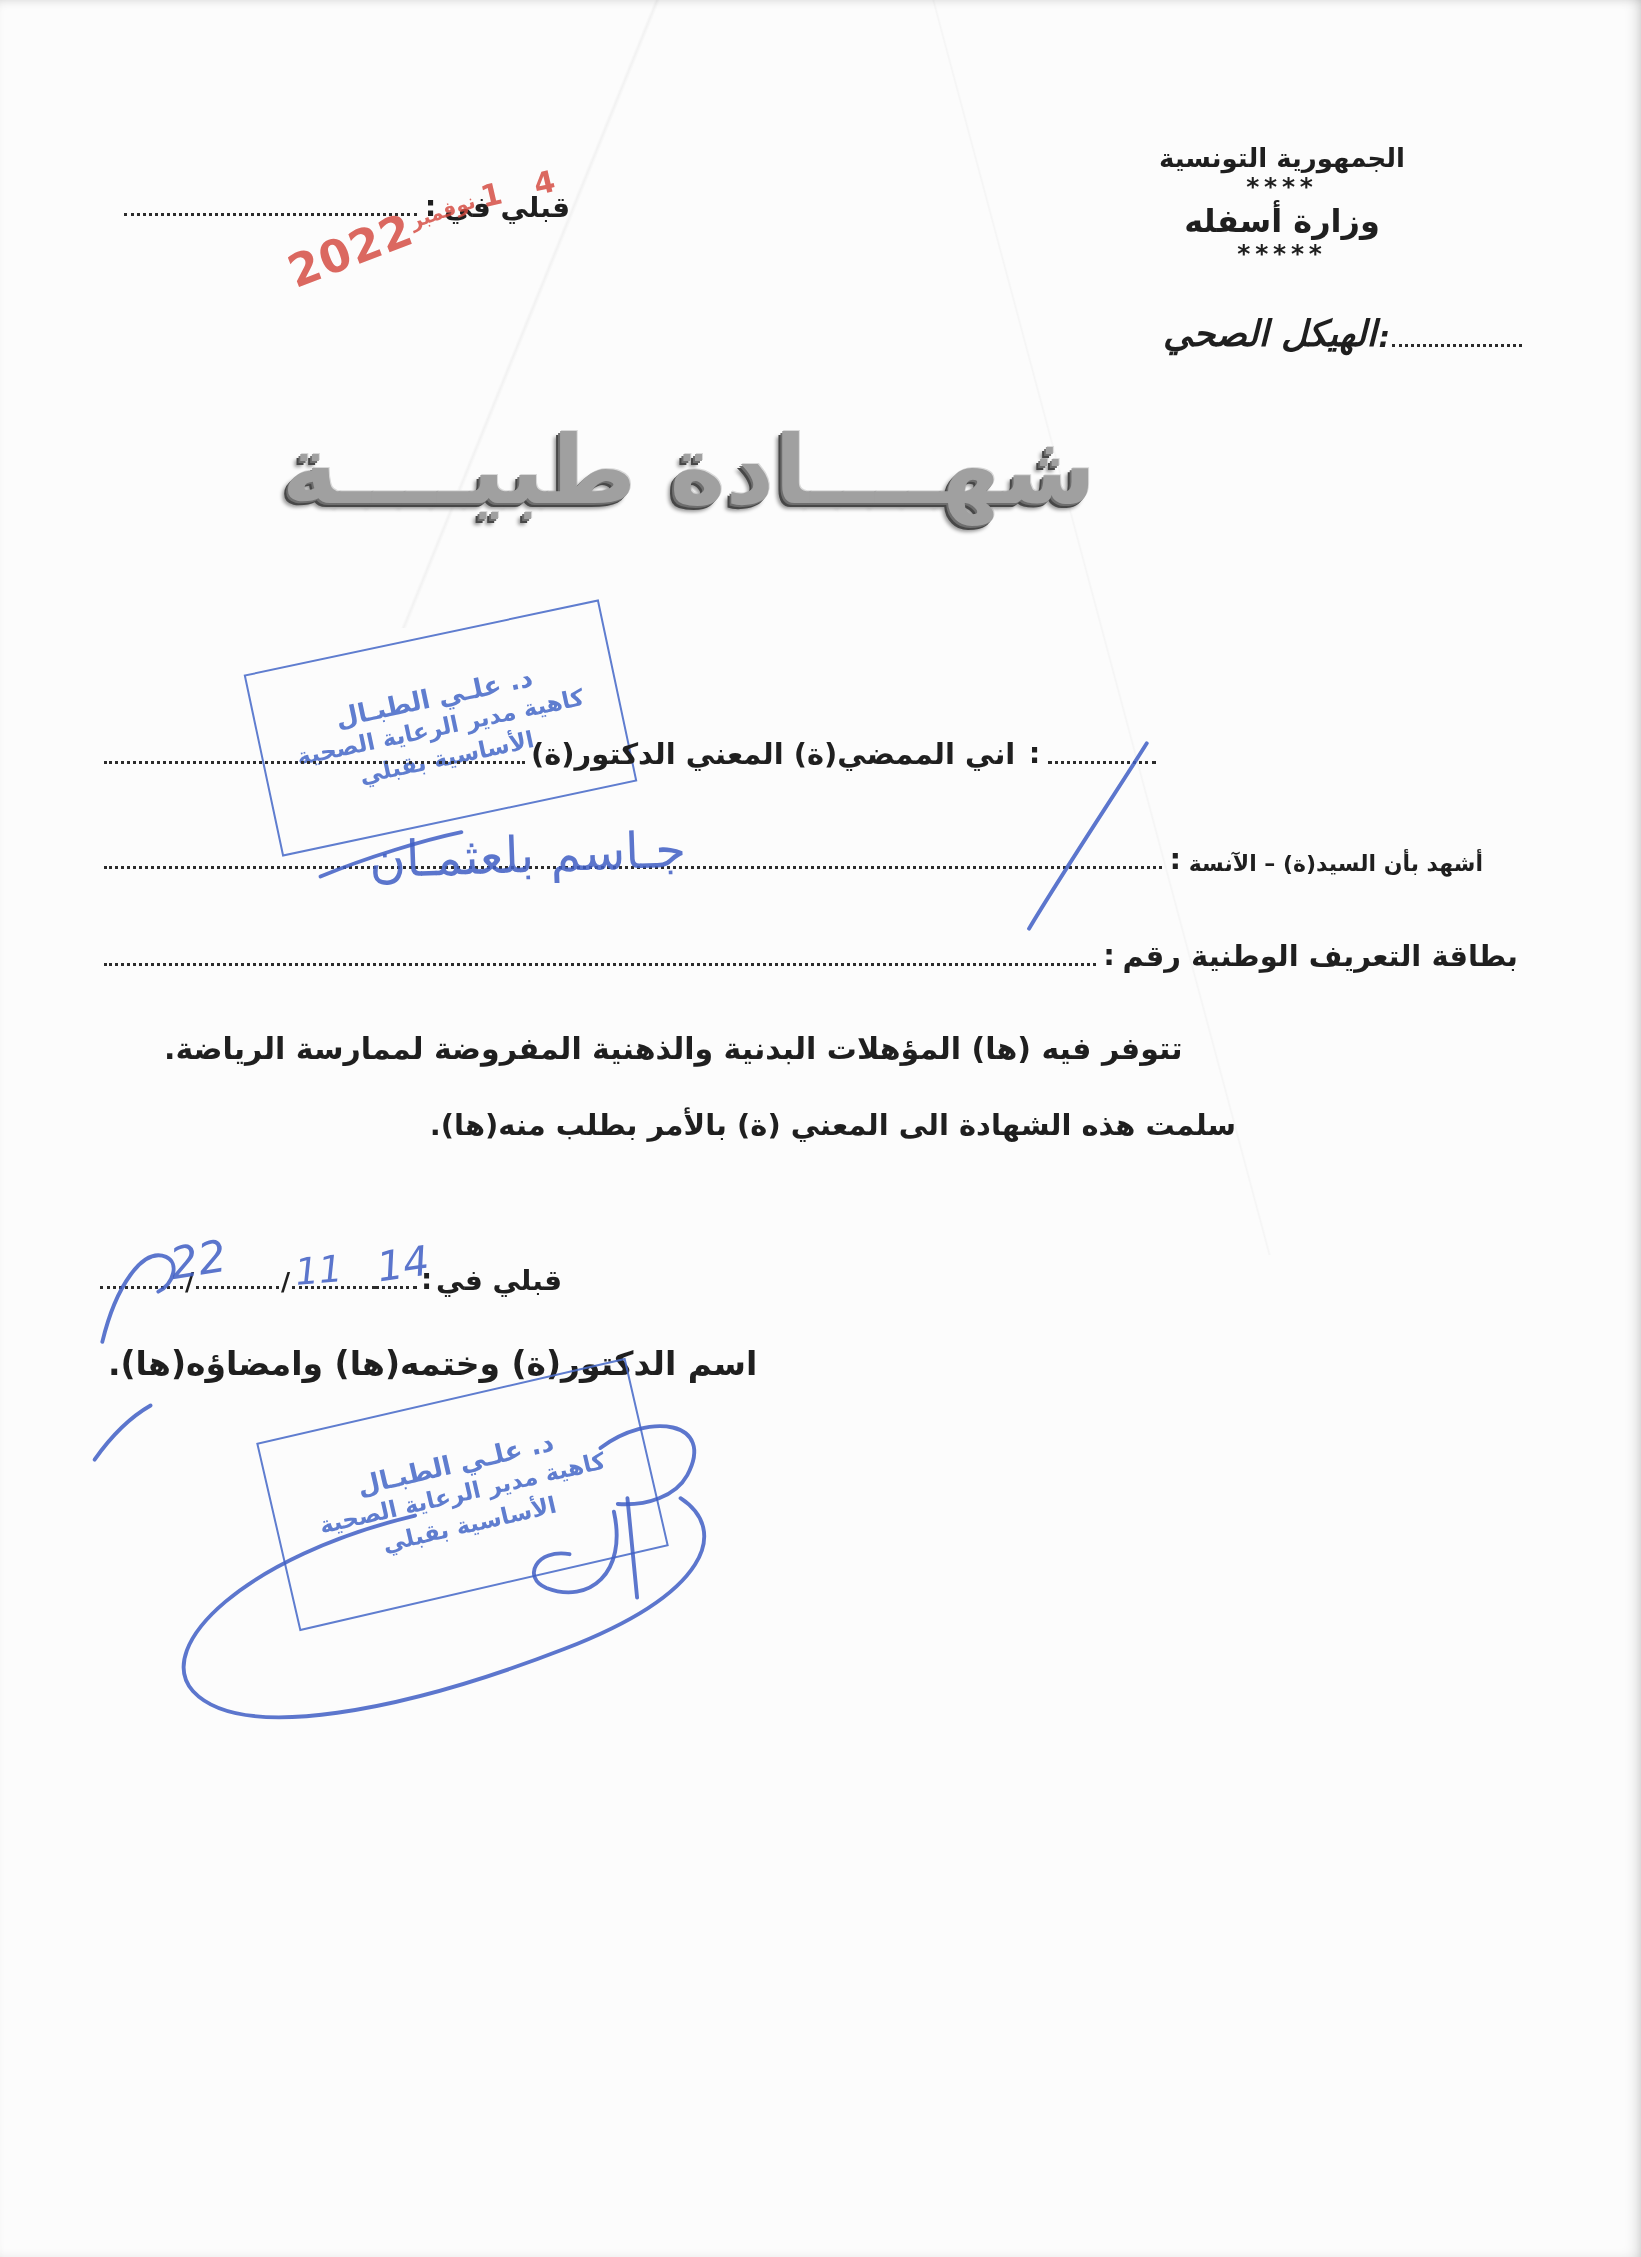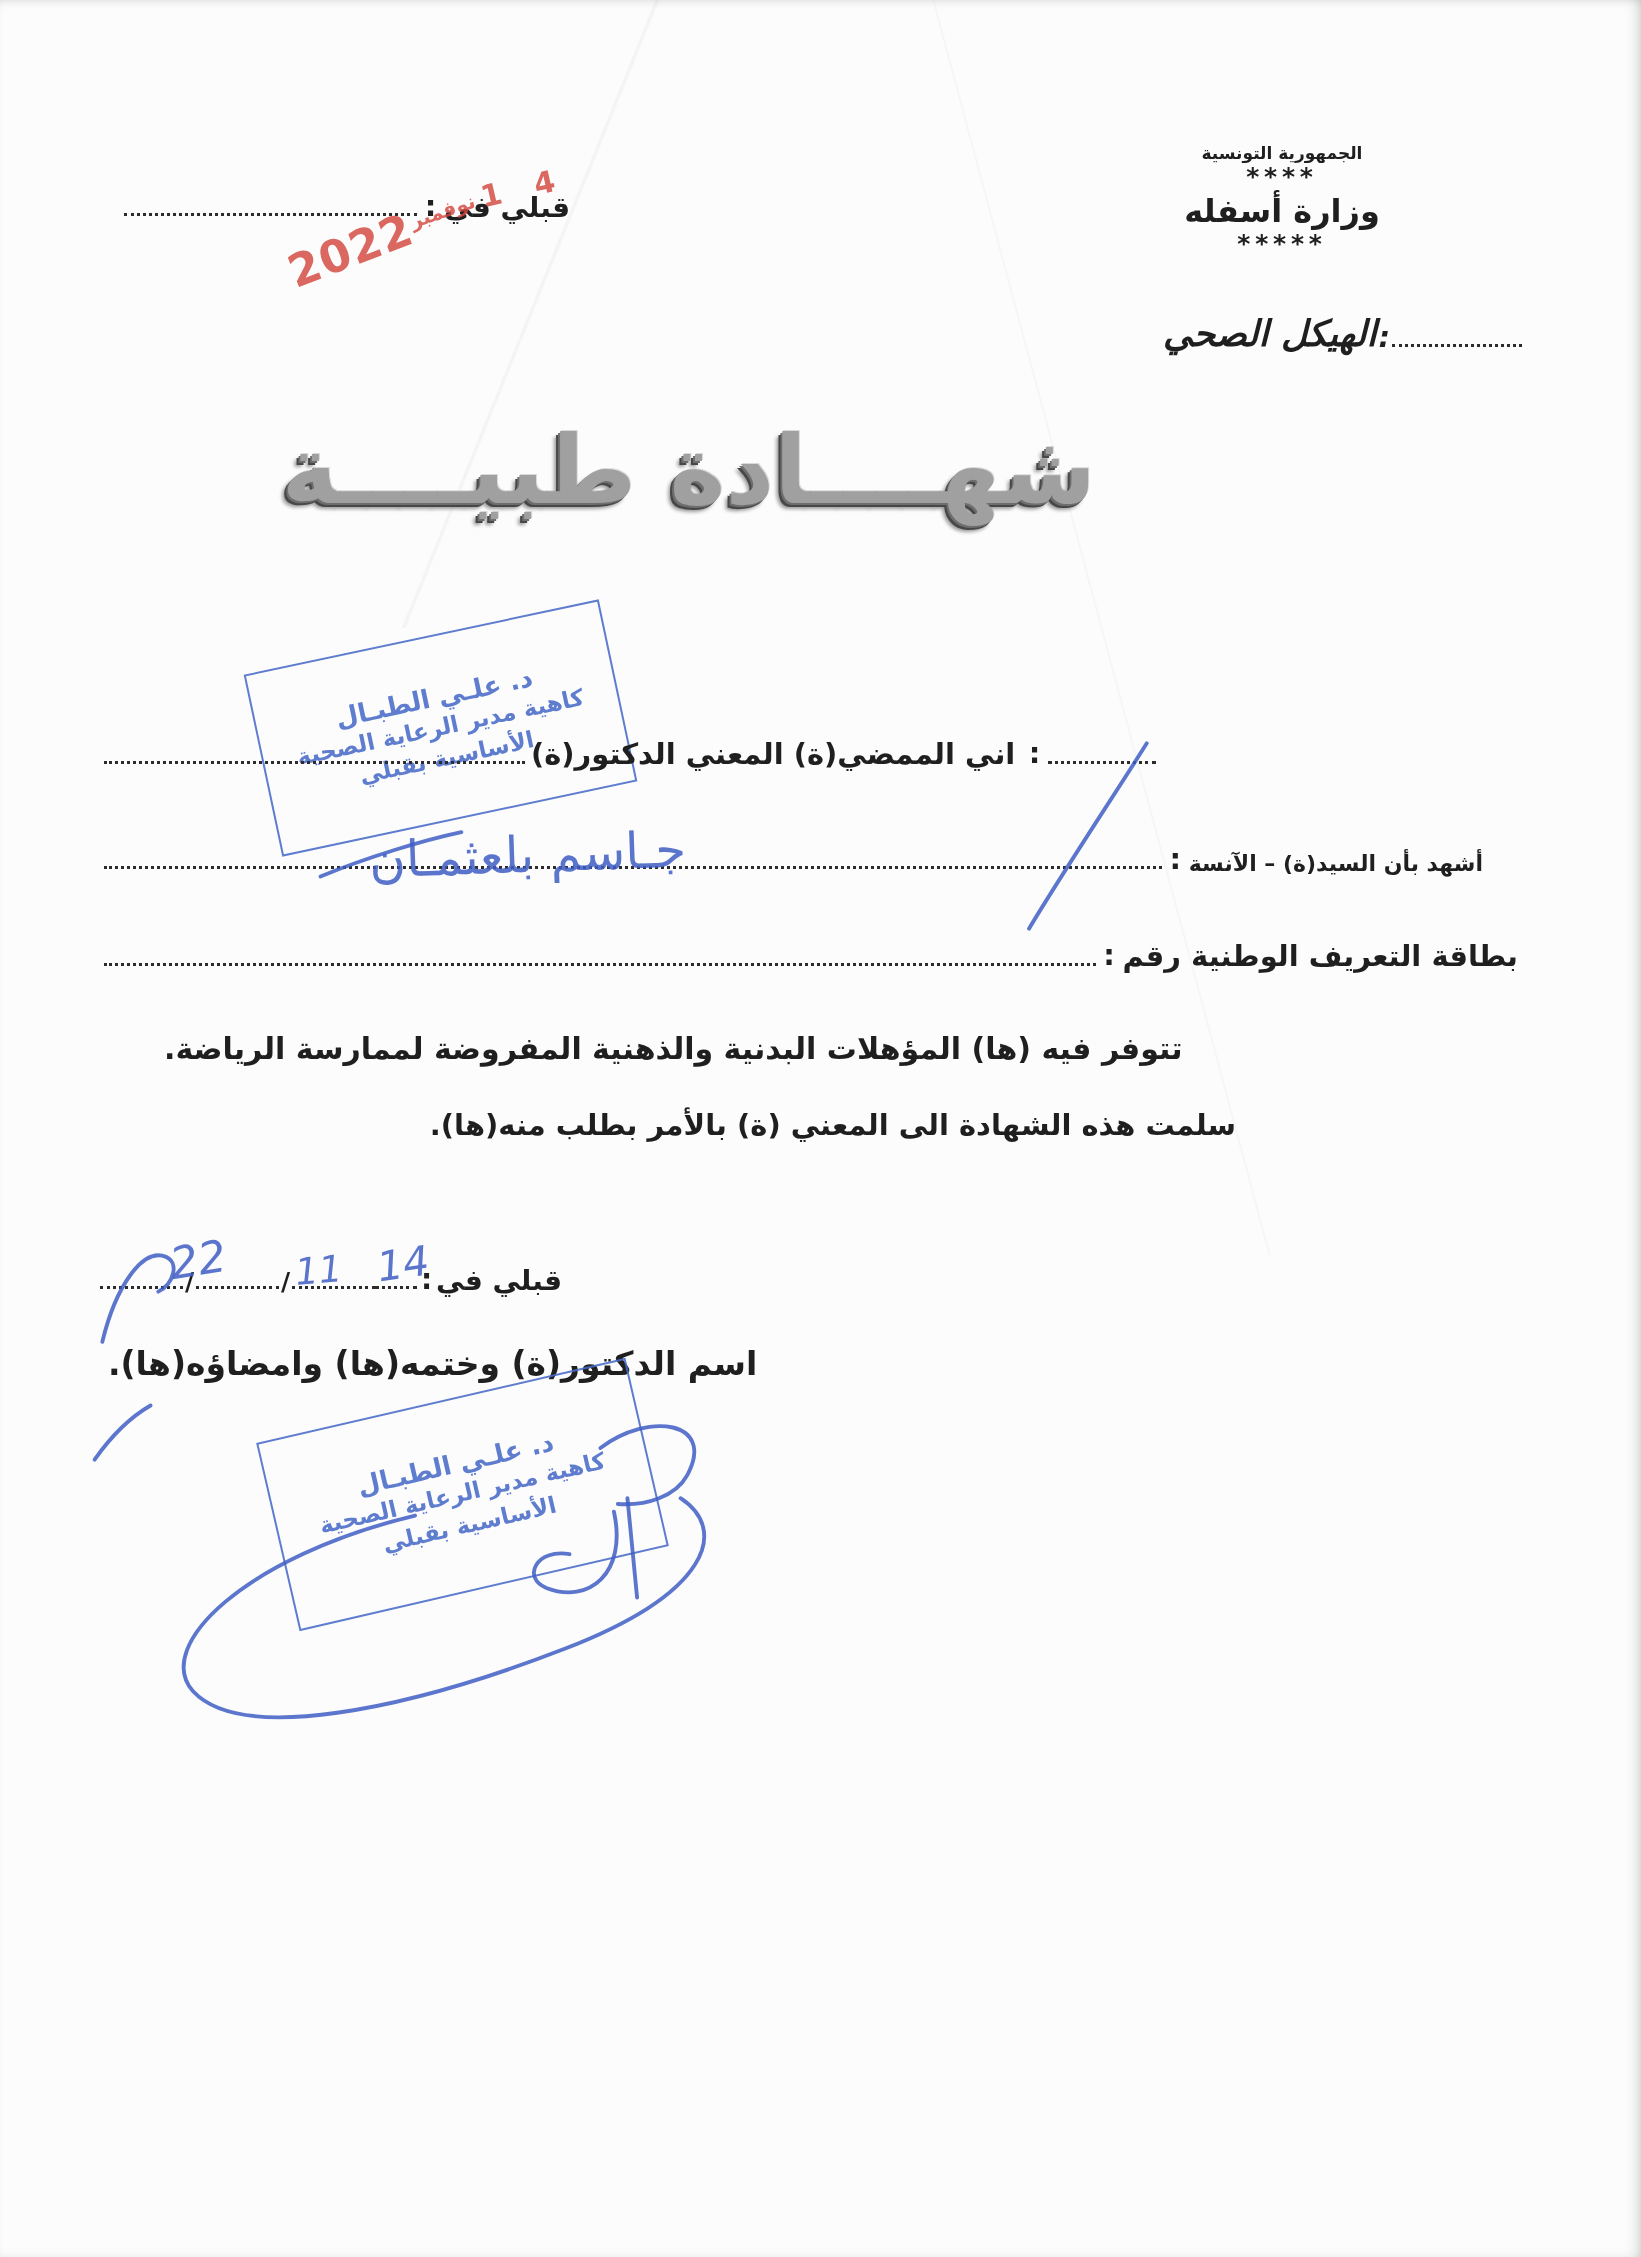--- a/index.html
+++ b/index.html
@@ -24,21 +24,21 @@
   }
   .abs{position:absolute;}
   .row{position:absolute;display:flex;align-items:flex-end;}
   .lbl{white-space:nowrap;font-weight:bold;font-size:29px;line-height:1.25;}
   .colon{font-weight:bold;font-size:29px;margin:0 7.7px 1.9px 7.7px;}
   .dots{border-bottom:3.9px dotted #2c2c2c;margin-bottom:8.7px;height:0;}
   .grow{flex:1;}
 
   
   .hdr-right{top:143px;left:1137px;width:290px;text-align:center;direction:rtl;}
-  .hdr-right .l1{font-size:17px;font-weight:bold;}
+  .hdr-right .l1{font-size:26px;font-weight:bold;}
   .hdr-right .stars{font-size:25px;font-weight:bold;letter-spacing:4.8px;line-height:1.1;}
   .hdr-right .l2{font-size:32px;font-weight:bold;margin-top:1.9px;}
   .hs-row{top:311px;left:1163px;width:359px;}
   .hs-row .lbl{font-style:italic;font-size:36px;}
   .hs-row .dots{width:137px;border-bottom-width:3.9px;}
 
   
   .hl-row{top:189px;left:124px;width:446px;}
 
   

